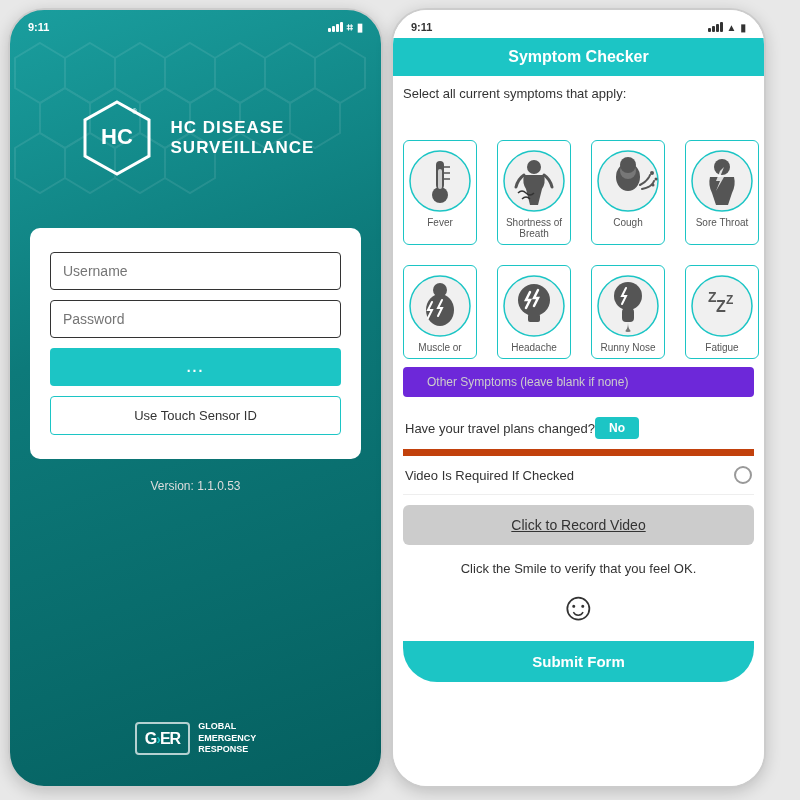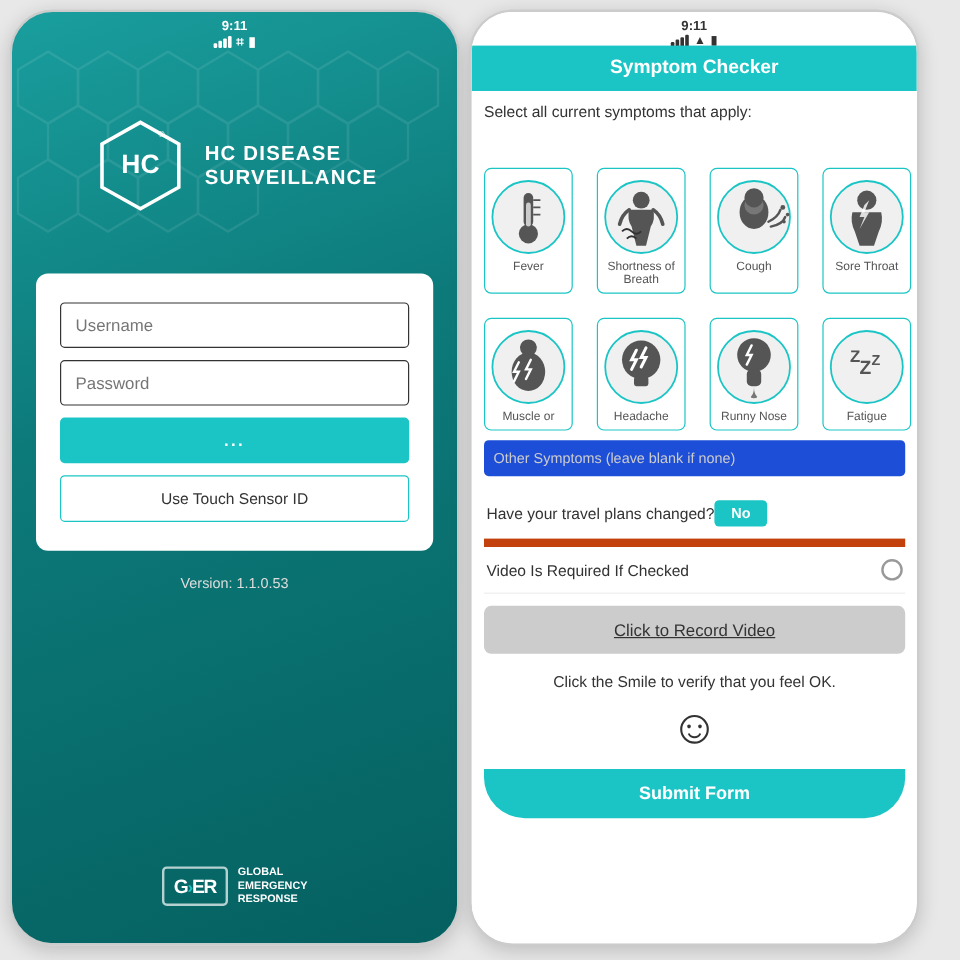--- a/index.html
+++ b/index.html
@@ -34,21 +34,20 @@
 
     .status-bar {
       display: flex;
       justify-content: space-between;
       align-items: center;
       padding: 6px 18px 0;
       color: #fff;
       font-size: 11px;
       font-weight: 600;
       height: 28px;
-      flex-direction: column;
     }
     .status-right {
       display: flex; gap: 4px; align-items: center;
     }
     .signal-bars { display: flex; gap: 1px; align-items: flex-end; }
     .bar { background: #fff; width: 3px; border-radius: 1px; }
 
     .left-content {
       display: flex;
       flex-direction: column;
@@ -218,24 +217,24 @@
 
     .symptom-label {
       font-size: 10px;
       color: #555;
       margin-top: 4px;
       text-align: center;
       font-weight: 500;
     }
 
     .other-symptoms-bar {
-      background: #1d4ed8;
+      background: #6d28d9;
       color: #ccc;
       font-size: 12px;
-      padding: 8px 8px;
+      padding: 8px 24px;
       border-radius: 4px;
       margin-bottom: 10px;
     }
 
     .travel-row {
       display: flex;
       align-items: center;
       padding: 10px 2px;
       border-bottom: 7px solid #c2410c;
       font-size: 13px;

